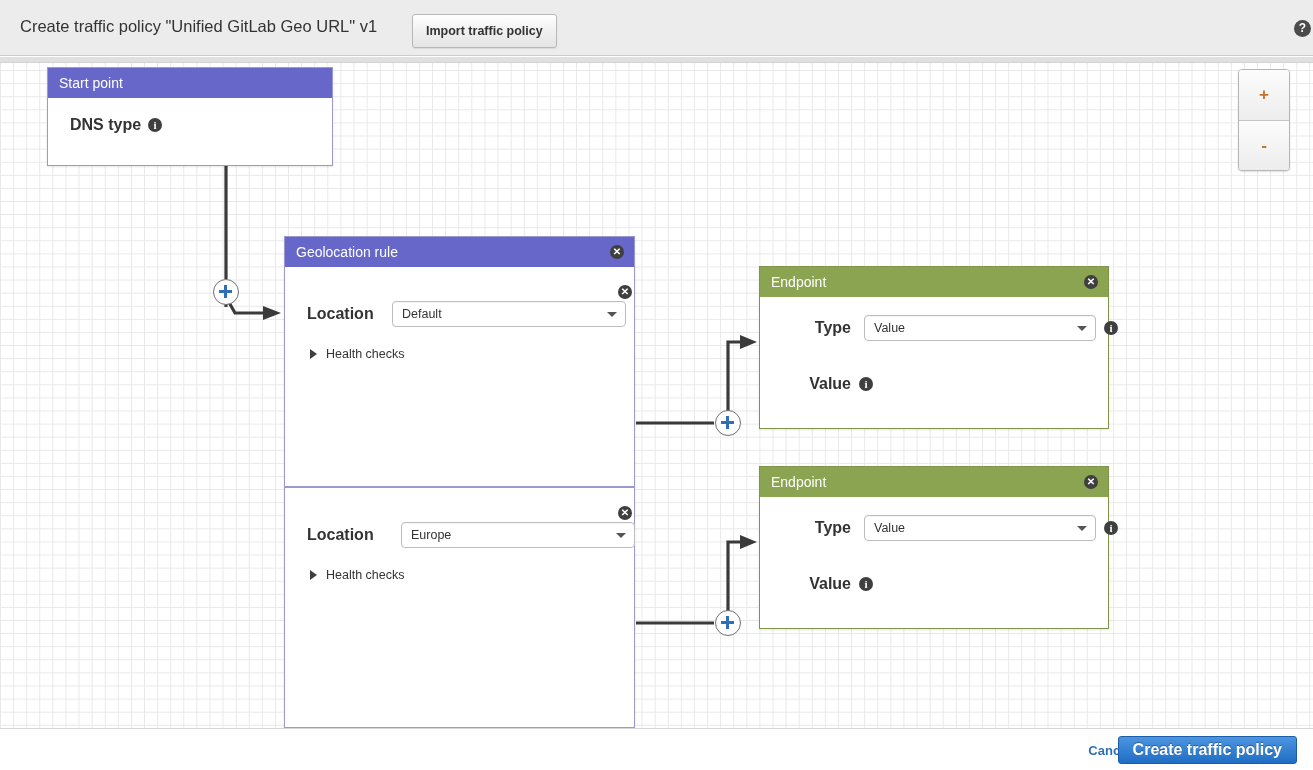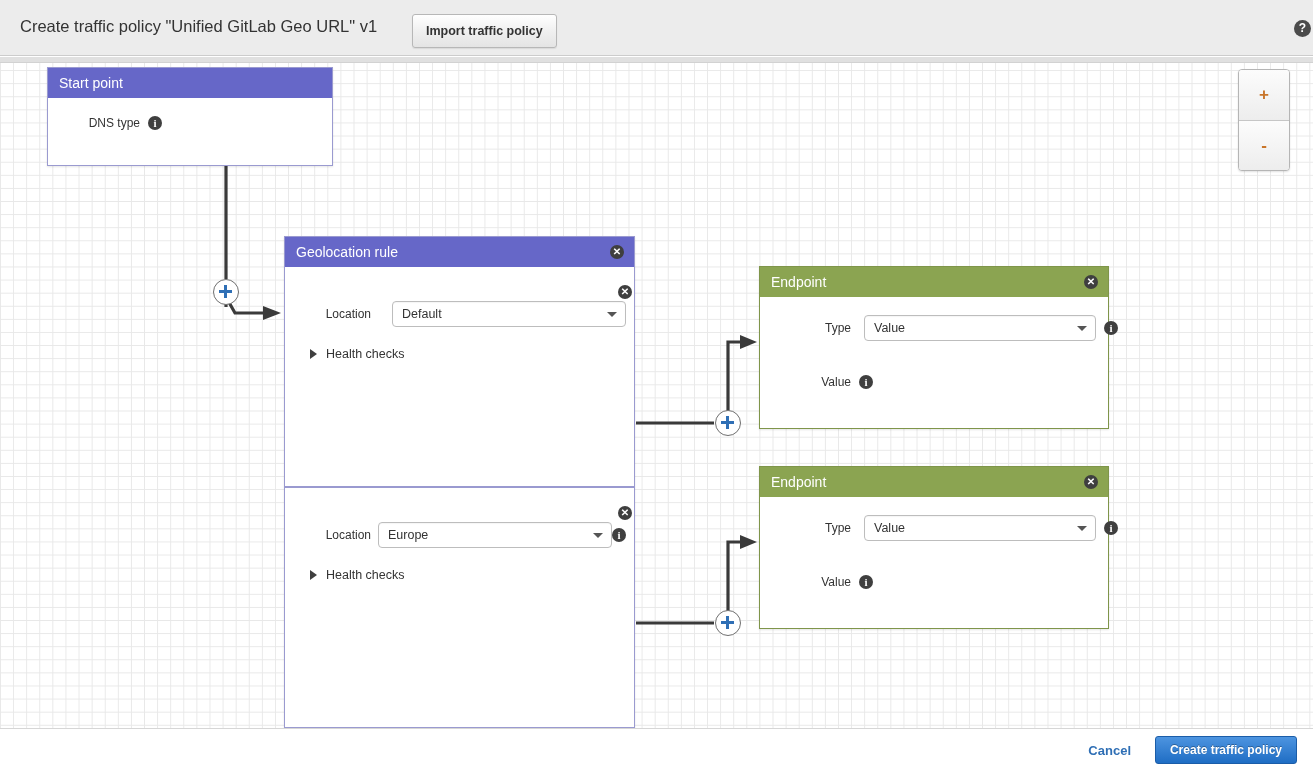--- a/index.html
+++ b/index.html
@@ -72,21 +72,21 @@
   }
   .node-header.purple { background: #6667c8; }
   .node-header.green  { background: #8ba451; }
   .node-body { position: relative; background: #ffffff; }
 
   
   .field-row {
     position: absolute; display: flex; align-items: center;
   }
   .field-label {
-    font-size: 12px; font-weight: normal; color: #333333;
+    font-size: 16px; font-weight: bold; color: #333333;
     text-align: right; white-space: nowrap;
   }
   .select-ctl {
     height: 26px; border: 1px solid #bdbdbd; border-radius: 4px;
     background: #ffffff; font-size: 12.5px; color: #333333;
     display: flex; align-items: center; padding: 0 22px 0 9px;
     position: relative; cursor: pointer; white-space: nowrap;
     box-shadow: inset 0 1px 1px rgba(0,0,0,.04);
   }
   .select-ctl .caret {
@@ -168,21 +168,21 @@
     background: #ffffff; border-top: 1px solid #d6d6d6;
   }
   #cancel-link {
     position: absolute; right: 182px; top: 14px;
     font-size: 13px; font-weight: bold; color: #2f6fb5; cursor: pointer;
   }
   #create-btn {
     position: absolute; right: 16px; top: 7px;
     height: 28px; padding: 0 14px;
     display: flex; align-items: center;
-    font-size: 12px; font-weight: bold; color: #ffffff;
+    font-size: 16px; font-weight: bold; color: #ffffff;
     background: linear-gradient(to bottom, #4d94e0 0%, #1f6dc4 100%);
     border: 1px solid #1b5da8; border-radius: 3px;
     text-shadow: 0 -1px 0 rgba(0,0,0,.30);
     cursor: pointer; white-space: nowrap;
   }
 </style>
 </head>
 <body>
 
 <div id="topbar">
@@ -275,21 +275,21 @@
         </div>
       </div>
 
       <div class="geo-divider" style="top:219px;"></div>
 
       <div style="position:absolute; left:0; top:221px; width:100%; height:198px;">
         <div class="circ-icon" style="position:absolute; left:333px; top:18px;">✕</div>
         <div class="circ-icon info" style="position:absolute; left:327px; top:40px;">i</div>
         <div class="field-row" style="left:22px; top:34px;">
           <div class="field-label" style="width:64px;">Location</div>
-          <div class="select-ctl" style="margin-left:7px; width:234px;">
+          <div class="select-ctl" style="margin-left:30px; width:234px;">
             <span>Europe</span>
             <span class="caret"></span>
           </div>
         </div>
         <div class="health-row" style="left:25px; top:80px;">
           <span class="tri"></span>
           <span class="health-label">Health checks</span>
         </div>
       </div>
 

